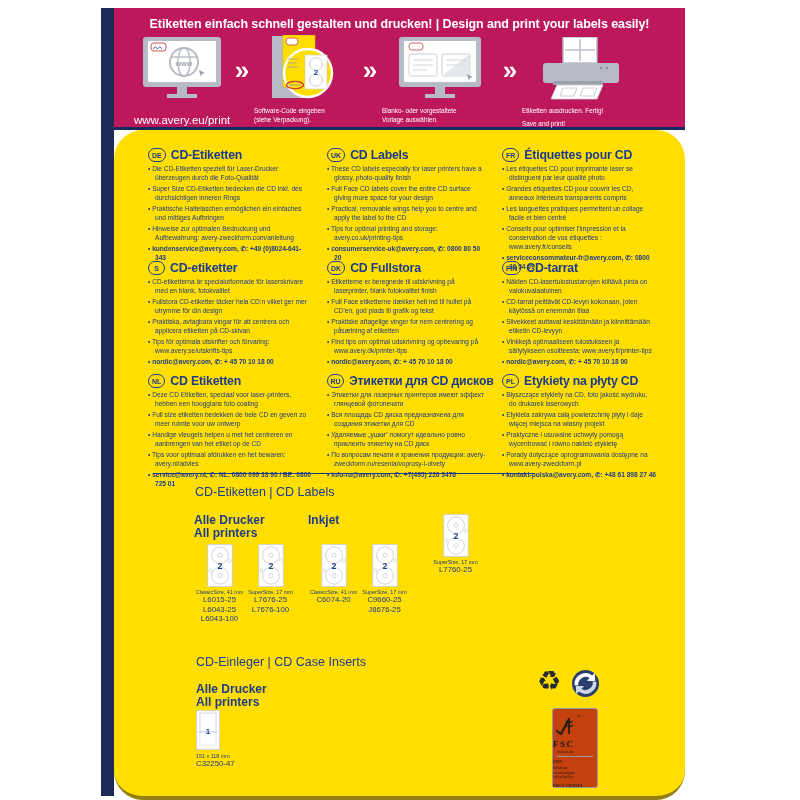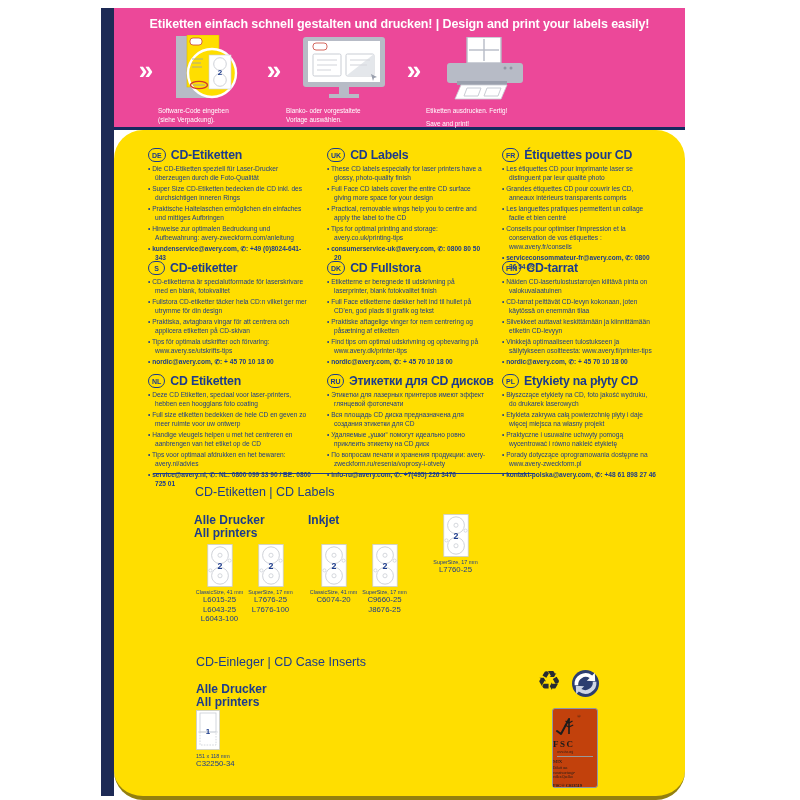--- a/index.html
+++ b/index.html
@@ -4,21 +4,21 @@
 <style>
   html,body { margin:0; padding:0; }
   body {
     width:800px; height:800px; position:relative; background:#ffffff;
     font-family:"Liberation Sans", sans-serif; overflow:hidden;
   }
   .package { position:absolute; left:114px; top:8px; width:571px; height:788px; }
   .left-strip { position:absolute; left:-13px; top:0; width:13px; height:788px; background:#1d2a55; }
 
   
-  .hdr { position:relative; width:100%; height:122px; background:#ec4899; border-bottom:3px solid #16295f; box-sizing:border-box; }
+  .hdr { position:relative; width:100%; height:122px; background:#be185d; border-bottom:3px solid #16295f; box-sizing:border-box; }
   .hdr-title { padding-top:9px; text-align:center; color:#fff; font-weight:bold; font-size:12.5px; letter-spacing:-0.1px; }
   .steps { position:absolute; left:20px; top:27px; display:flex; align-items:flex-start; }
   .step { display:flex; flex-direction:column; }
   .step1 { width:96px; } .step2 { width:104px; } .step3 { width:116px; } .step4 { width:118px; }
   .icon-box { height:66px; display:flex; align-items:flex-end; justify-content:center; margin-bottom:5px; }
   .step2 .icon-box { align-items:flex-start; }
   .chev { width:24px; text-align:center; color:#fff; font-size:26px; font-weight:bold; line-height:1; margin-top:22px; }
   .cap { font-size:6.4px; color:#fff; line-height:1.45; }
   .cap-en { margin-top:4px; }
   .cap-big { font-size:11.5px; color:#fff; text-align:center; margin-top:6px; font-weight:normal; }
@@ -73,20 +73,38 @@
 <body>
 
 <div class="package">
   <div class="left-strip"></div>
 
   <div class="hdr">
     <div class="hdr-title">Etiketten einfach schnell gestalten und drucken! | Design and print your labels easily!</div>
 
     <div class="steps">
 
+      <div class="step step1">
+        <div class="icon-box">
+          <svg width="82" height="64" viewBox="0 0 82 64">
+            <rect x="2" y="0" width="78" height="50" rx="3" fill="#b7bbc6"></rect>
+            <rect x="7" y="4" width="68" height="41" fill="#fff"></rect>
+            <rect x="10" y="6" width="15" height="8" rx="3" fill="#fff" stroke="#c94438" stroke-width="0.9"></rect>
+            <path d="M12,12 q2.5,-4 4.5,0 q2.5,-4 4.5,0" stroke="#2a4aa0" stroke-width="0.8" fill="none"></path>
+            <circle cx="43" cy="25" r="14" fill="none" stroke="#b7bbc6" stroke-width="2"></circle>
+            <ellipse cx="43" cy="25" rx="6.3" ry="14" fill="none" stroke="#b7bbc6" stroke-width="1.4"></ellipse>
+            <line x1="29" y1="20" x2="57" y2="20" stroke="#b7bbc6" stroke-width="1.4"></line>
+            <text x="43" y="28.5" font-size="7" font-weight="bold" fill="#9aa0ad" text-anchor="middle" font-family="Liberation Sans, sans-serif">www</text>
+            <path d="M58,33 l6,3 -3,1 -1,3 z" fill="#9aa0ad"></path>
+            <rect x="36" y="50" width="10" height="7" fill="#b7bbc6"></rect>
+            <rect x="26" y="57" width="30" height="4" fill="#b7bbc6"></rect>
+          </svg>
+        </div>
+        <div class="cap cap-big">www.avery.eu/print</div>
+      </div>
 
       <div class="chev">»</div>
 
       <div class="step step2">
         <div class="icon-box">
           <svg width="70" height="66" viewBox="0 0 70 66">
             <rect x="1" y="1" width="38" height="62" fill="#b7bbc6"></rect>
             <rect x="12" y="0" width="32" height="52" fill="#ffde00" stroke="#d9bd00" stroke-width="0.6"></rect>
             <rect x="15" y="3" width="12" height="7" rx="3" fill="#fff" stroke="#c94438" stroke-width="0.8"></rect>
             <circle cx="37" cy="38" r="24" fill="#ffde00" stroke="#ffffff" stroke-width="2.4"></circle>
@@ -416,21 +434,21 @@
     <div class="insert-item">
       <svg class="insert-svg" viewBox="0 0 24 40">
         <rect x="0.5" y="0.5" width="23" height="39" fill="#fff" stroke="#c9cdd4" stroke-width="0.8"></rect>
         <rect x="4" y="3" width="16" height="19" fill="none" stroke="#c9cdd4" stroke-width="0.8"></rect>
         <path d="M4,22 v13 h16 v-13" fill="none" stroke="#c9cdd4" stroke-width="0.8" stroke-dasharray="1.6,1.2"></path>
         <line x1="2" y1="22" x2="22" y2="22" stroke="#c9cdd4" stroke-width="0.6"></line>
         <text x="12" y="23.5" text-anchor="middle" font-size="8" font-weight="bold" fill="#1c3b8c" font-family="Liberation Sans, sans-serif">1</text>
       </svg>
       <div class="size-label">151 x 118 mm</div>
       <div class="codes">
-        <div>C32250-34</div>
+        <div>C32250-47</div>
       </div>
     </div>
 
     <div class="recycle">♻</div>
     <div class="greendot">
       <svg width="27" height="27" viewBox="0 0 27 27">
         <circle cx="13.5" cy="13.5" r="13.5" fill="#2c3e70"></circle>
         <path d="M2.6,15.2 A11,11 0 0 1 20.2,5.4 L22.8,2.8 L23.2,11.2 L14.8,10.8 L17.6,8 A7.6,7.6 0 0 0 6.2,15.2 Z" fill="#ffffff"></path>
         <path d="M24.4,11.8 A11,11 0 0 1 6.8,21.6 L4.2,24.2 L3.8,15.8 L12.2,16.2 L9.4,19 A7.6,7.6 0 0 0 20.8,11.8 Z" fill="#cfd6e4"></path>
       </svg>

